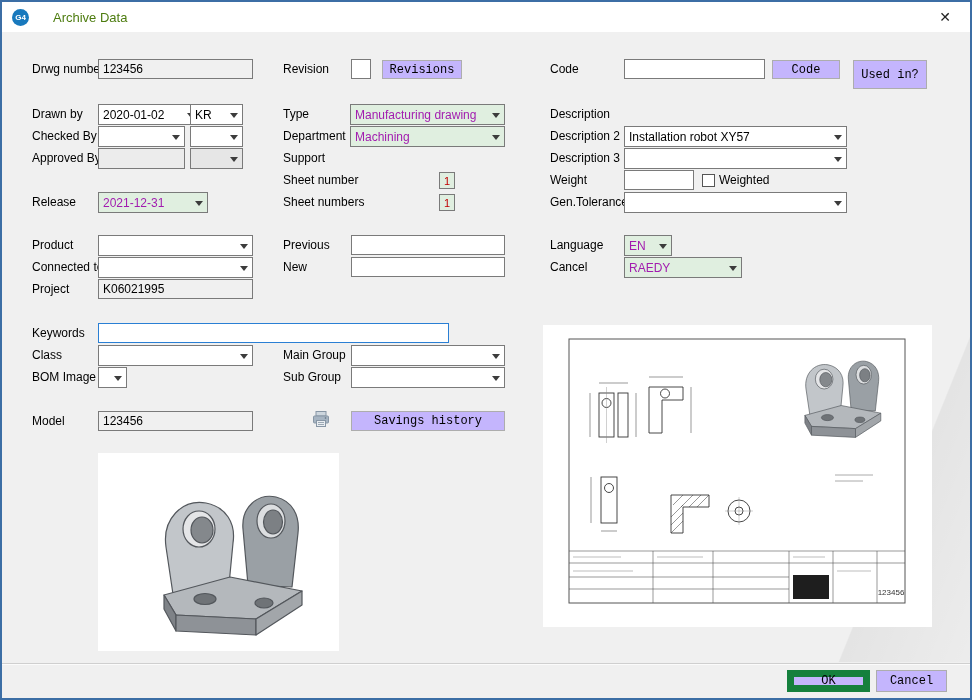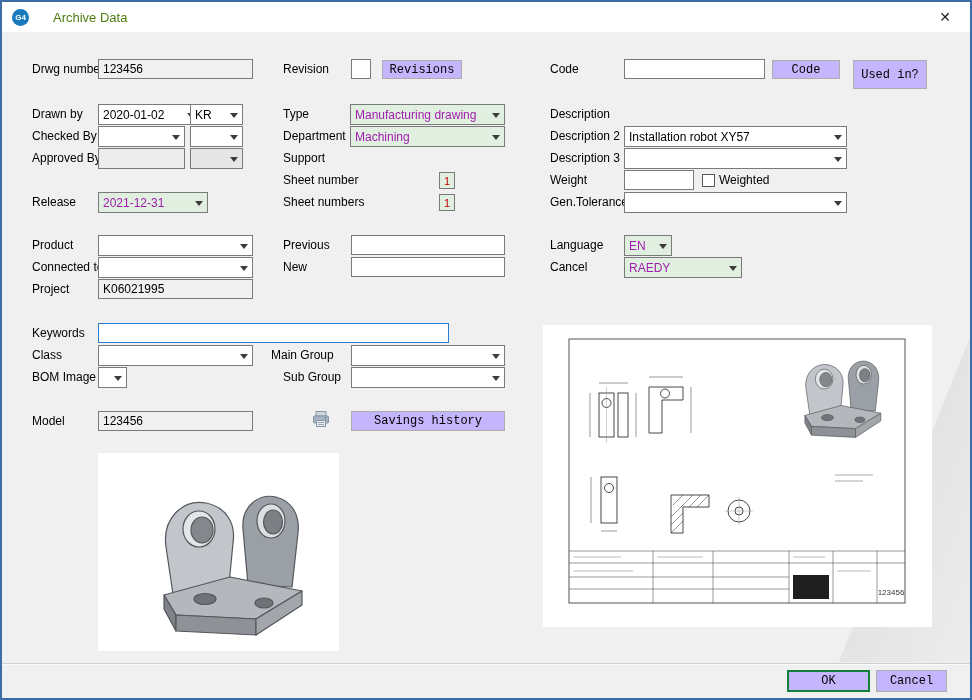--- a/index.html
+++ b/index.html
@@ -61,21 +61,21 @@
     border: 1px solid #7a7a7a; background: #e0efe0; color: #c00000;
     font-size: 11px; display: flex; align-items: center; justify-content: center;
   }
 
   .btn {
     position: absolute; background: #c4b5fd; border: 1px solid #adadad;
     font-family: Liberation Mono, monospace; font-size: 12px; color: #000;
     display: flex; align-items: center; justify-content: center;
     padding: 0; cursor: pointer;
   }
-  .btn.primary { border: 2px solid #15803d; }
+  .btn.primary { border: 7px solid #15803d; }
 
   .checkbox {
     position: absolute; width: 13px; height: 13px;
     background: #fff; border: 1px solid #555;
   }
 
   .preview { position: absolute; background: #fff; }
 
   .hline { position: absolute; left: 0; width: 968px; height: 0; border-top: 1px solid #cfcfcf; border-bottom: 1px solid #fbfbfb; }
 
@@ -223,21 +223,21 @@
 
   <span class="label" style="left:30px;top:321px">Keywords</span>
   <input class="field focused" style="left: 96px; top: 321px; width: 351px;" value="">
 
   <span class="label" style="left:30px;top:343px">Class</span>
   <div class="combo" style="left:96px;top:343px;width:155px">
     <span class="combo-text"></span>
     <span class="combo-arrow"></span>
   </div>
 
-  <span class="label" style="left:269px;top:343px">Main Group</span>
+  <span class="label" style="left:281px;top:343px">Main Group</span>
   <div class="combo" style="left:349px;top:343px;width:154px">
     <span class="combo-text"></span>
     <span class="combo-arrow"></span>
   </div>
 
   <span class="label" style="left:30px;top:365px">BOM Image</span>
   <div class="combo" style="left:96px;top:365px;width:29px">
     <span class="combo-text"></span>
     <span class="combo-arrow"></span>
   </div>

